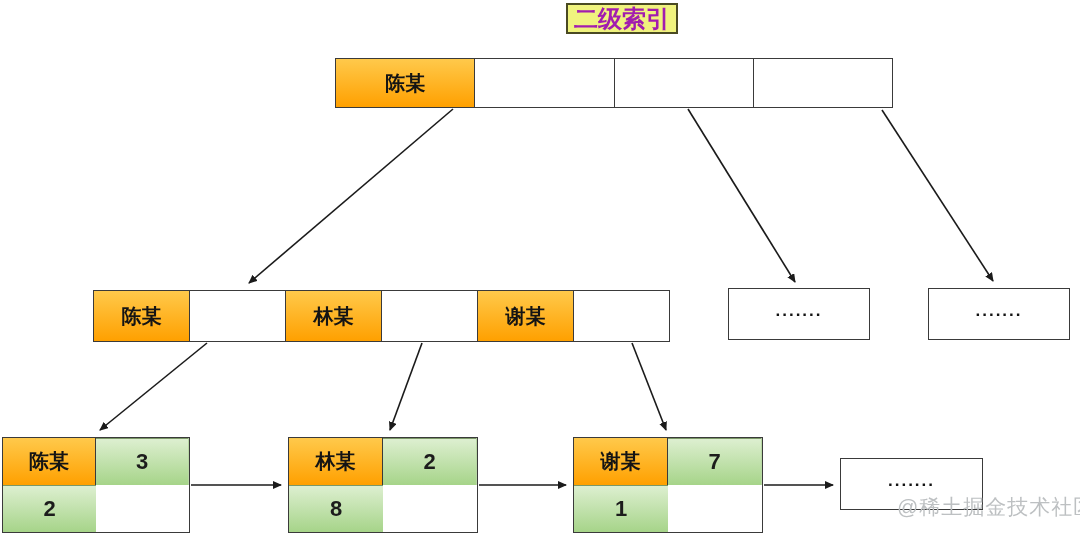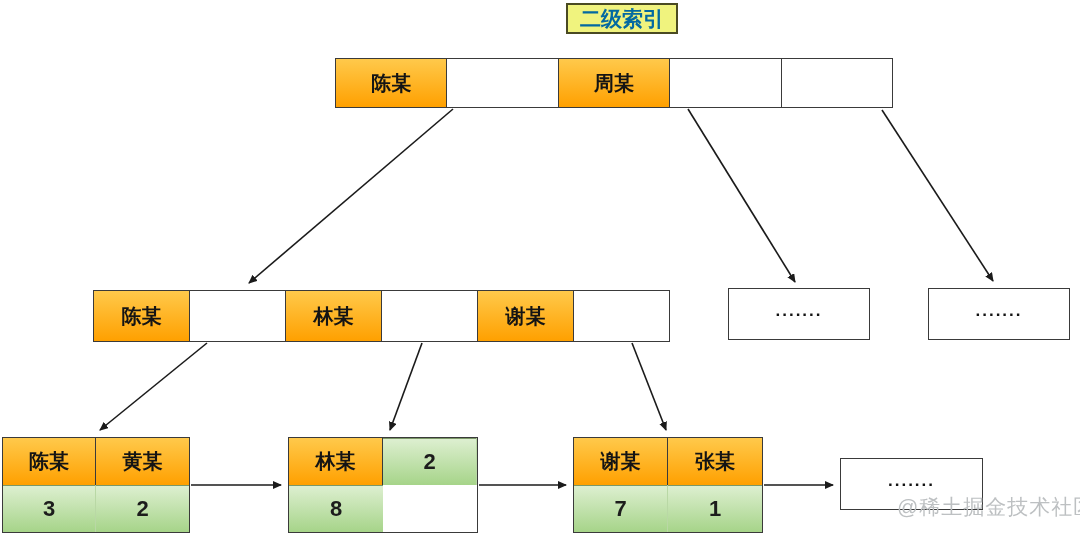--- a/index.html
+++ b/index.html
@@ -7,21 +7,21 @@
     position:relative; width:1080px; height:535px; background:#ffffff;
     font-family:"Liberation Sans","DejaVu Sans",sans-serif; overflow:hidden;
   }
 
   
   .title-box {
     position:absolute; left:566px; top:3px; width:112px; height:31px;
     background:var(--title-bg,#f0f37e);
     border:2.5px solid var(--title-border,#4a4a22);
     display:flex; align-items:center; justify-content:center;
-    font-weight:bold; font-size:21px; color:#0369a1; box-sizing:border-box;
+    font-weight:bold; font-size:24px; color:#a21caf; box-sizing:border-box;
   }
 
   
   .node-row {
     position:absolute; display:flex;
     border:1.6px solid var(--node-border,#3a3a3a); box-sizing:border-box;
   }
   .cell {
     flex:1; display:flex; align-items:center; justify-content:center;
     border-right:1.4px solid var(--node-border,#3a3a3a); box-sizing:border-box;
@@ -88,23 +88,20 @@
 
   <div class="title-box">
     <span>二级索引</span>
   </div>
 
   <div class="node-row" id="root-node">
     <div class="cell key">
       <span>陈某</span>
     </div>
     <div class="cell ptr"></div>
-    <div class="cell key">
-      <span>周某</span>
-    </div>
     <div class="cell ptr"></div>
     <div class="cell ptr"></div>
   </div>
 
   <div class="node-row" id="internal-node">
     <div class="cell key">
       <span>陈某</span>
     </div>
     <div class="cell ptr"></div>
     <div class="cell key">
@@ -122,32 +119,30 @@
   </div>
   <div class="dots-box" id="dots-internal-2">
     <span>.......</span>
   </div>
   <div class="dots-box" id="dots-leaf">
     <span>.......</span>
   </div>
 
   <div class="leaf" id="leaf-1">
     <div class="k first">陈某</div>
-    <div class="k">黄某</div>
     <div class="v first">3</div>
     <div class="v">2</div>
   </div>
   <div class="leaf" id="leaf-2">
     <div class="k first">林某</div>
     <div class="v first">2</div>
     <div class="v">8</div>
   </div>
   <div class="leaf" id="leaf-3">
     <div class="k first">谢某</div>
-    <div class="k">张某</div>
     <div class="v first">7</div>
     <div class="v">1</div>
   </div>
 
   <svg class="arrows" viewBox="0 0 1080 535" xmlns="http://www.w3.org/2000/svg">
     <defs>
       <marker id="ah" markerWidth="10" markerHeight="9" refX="8" refY="4" orient="auto" markerUnits="userSpaceOnUse">
         <path d="M0,0 L9,4 L0,8 z"></path>
       </marker>
     </defs>

